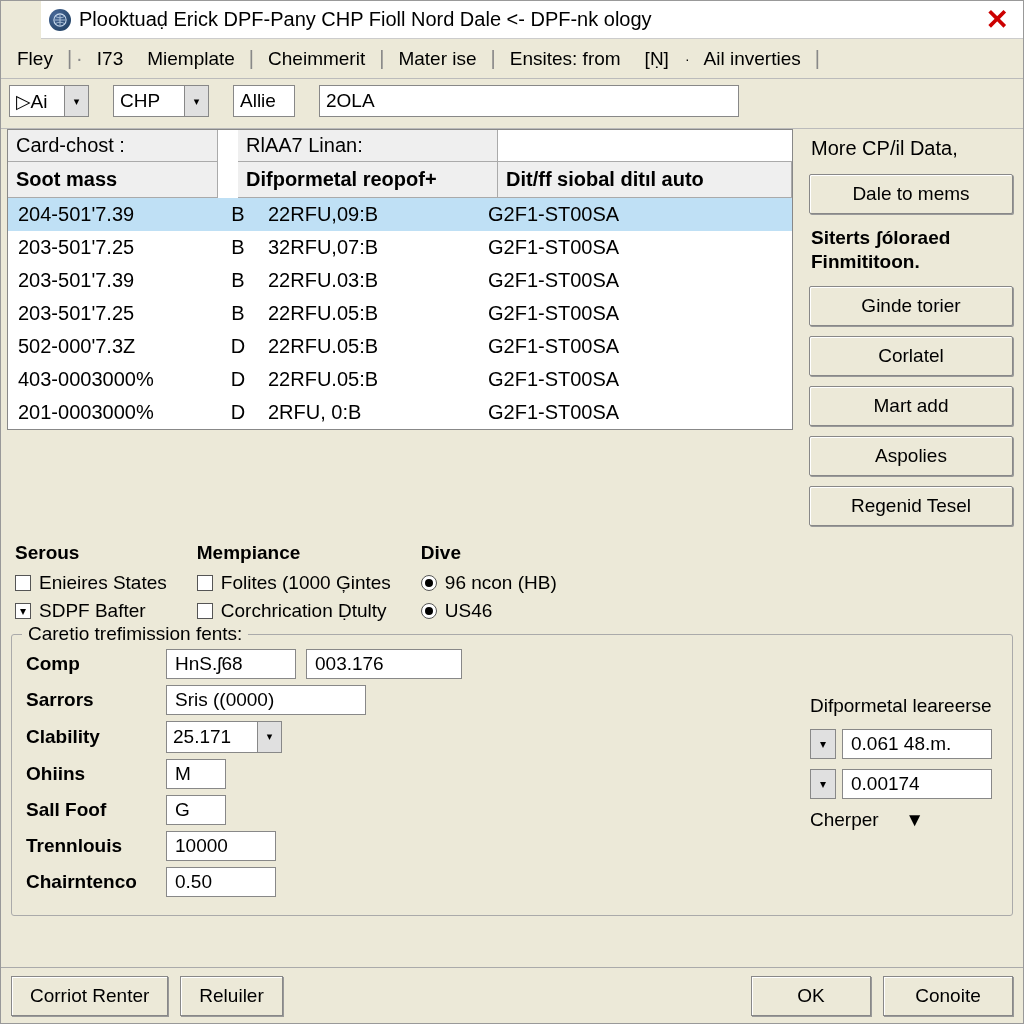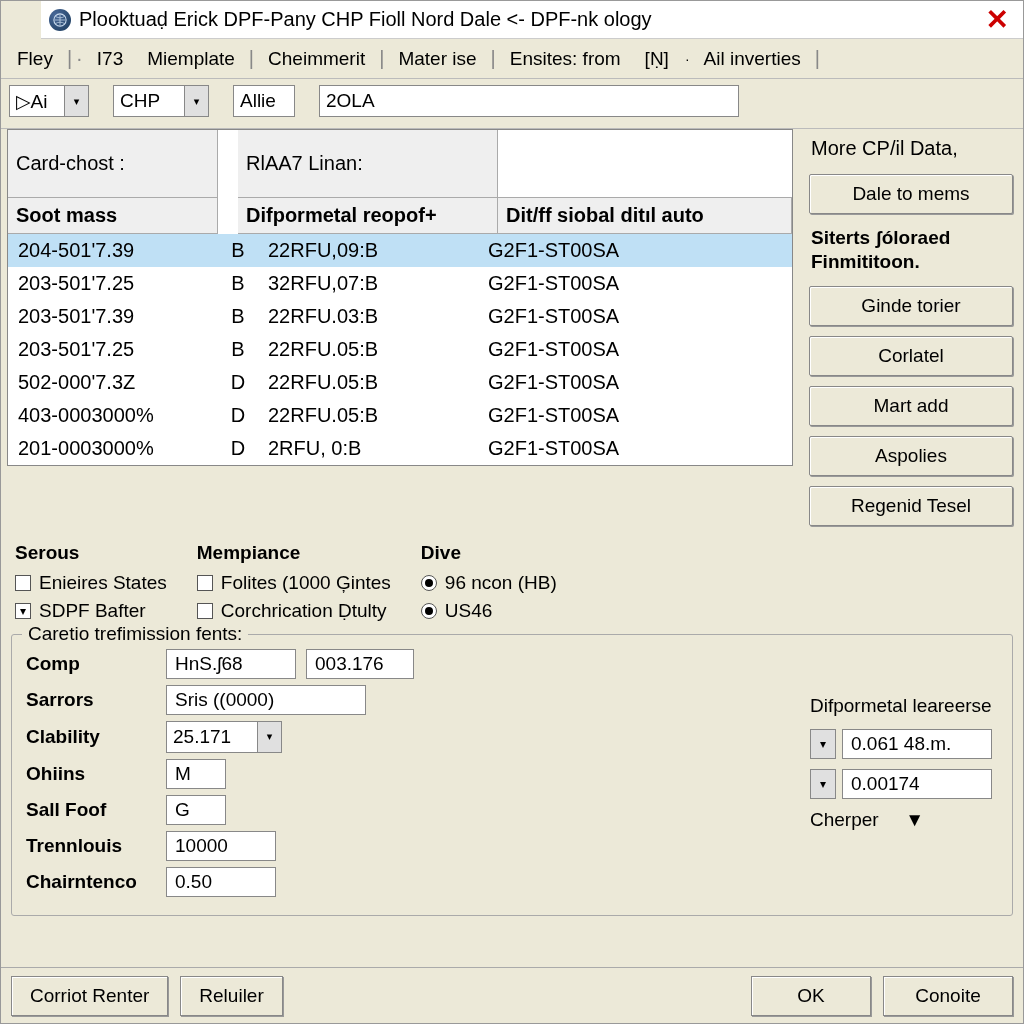--- a/index.html
+++ b/index.html
@@ -19,21 +19,21 @@
 .combo input { border: none; outline: none; font-size: 19px; padding: 2px 6px; background: transparent; }
 .combo .dbtn { width: 24px; height: 100%; background: #e0e0e0; border-left: 1px solid #888; display: flex; align-items: center; justify-content: center; cursor: pointer; font-size: 11px; }
 .main-row { display: flex; flex: 0 0 auto; }
 .left-col { flex: 1; padding: 0 6px; }
 .right-col { width: 224px; padding: 6px 10px; display: flex; flex-direction: column; gap: 10px; }
 .right-label { font-size: 20px; padding: 2px 0 4px 2px; }
 .right-btn { background: #ece9d8; border: 1px solid #888; padding: 8px 4px; font-size: 19px; text-align: center; cursor: pointer; border-radius: 2px; box-shadow: inset 1px 1px 0 #fff, 1px 1px 0 #999; }
 .right-text { font-size: 19px; font-weight: bold; padding: 2px 2px; line-height: 1.25; }
 .table-wrap { border: 1px solid #888; background: #fff; }
 .thead-row1, .thead-row2, .trow { display: flex; }
-.thead-row1 > div { border-right: 1px solid #aaa; padding: 22px 8px; font-size: 20px; background: #efefef; }
+.thead-row1 > div { border-right: 1px solid #aaa; padding: 4px 8px; font-size: 20px; background: #efefef; }
 .thead-row2 > div { border-right: 1px solid #aaa; padding: 6px 8px; font-size: 20px; font-weight: bold; background: #efefef; border-top: 1px solid #aaa; border-bottom: 1px solid #aaa; }
 .trow > div { padding: 5px 10px; font-size: 20px; }
 .trow.selected { background: #bfe0f5; }
 .c1 { width: 210px; }
 .c2 { width: 40px; text-align: center; }
 .c3 { width: 220px; }
 .c4 { flex: 1; }
 .h1 { width: 210px; }
 .h2 { width: 260px; margin-left: 20px; }
 .h3 { flex: 1; }
@@ -217,21 +217,21 @@
           <span>US46</span>
         </div>
     </div>
   </div>
 
   <div class="fieldset">
     <div class="legend">Caretio trefimission fents:</div>
     <div class="form-row">
         <span class="form-lbl bold">Comp</span>
       <input class="tinput" style="width: 130px;" value="HnS.ʃ68">
-      <input class="tinput" style="width: 108px;" value="003.176">
+      <input class="tinput" style="width: 156px;" value="003.176">
       </div>
     <div class="form-row">
         <span class="form-lbl bold">Sarrors</span>
       <input class="tinput" style="width: 200px;" value="Sris ((0000)">
       </div>
     <div class="form-row">
         <span class="form-lbl bold">Clability</span>
       <span class="combo">
           <input style="width: 90px;" value="25.171">
           <span class="dbtn">▾</span>

